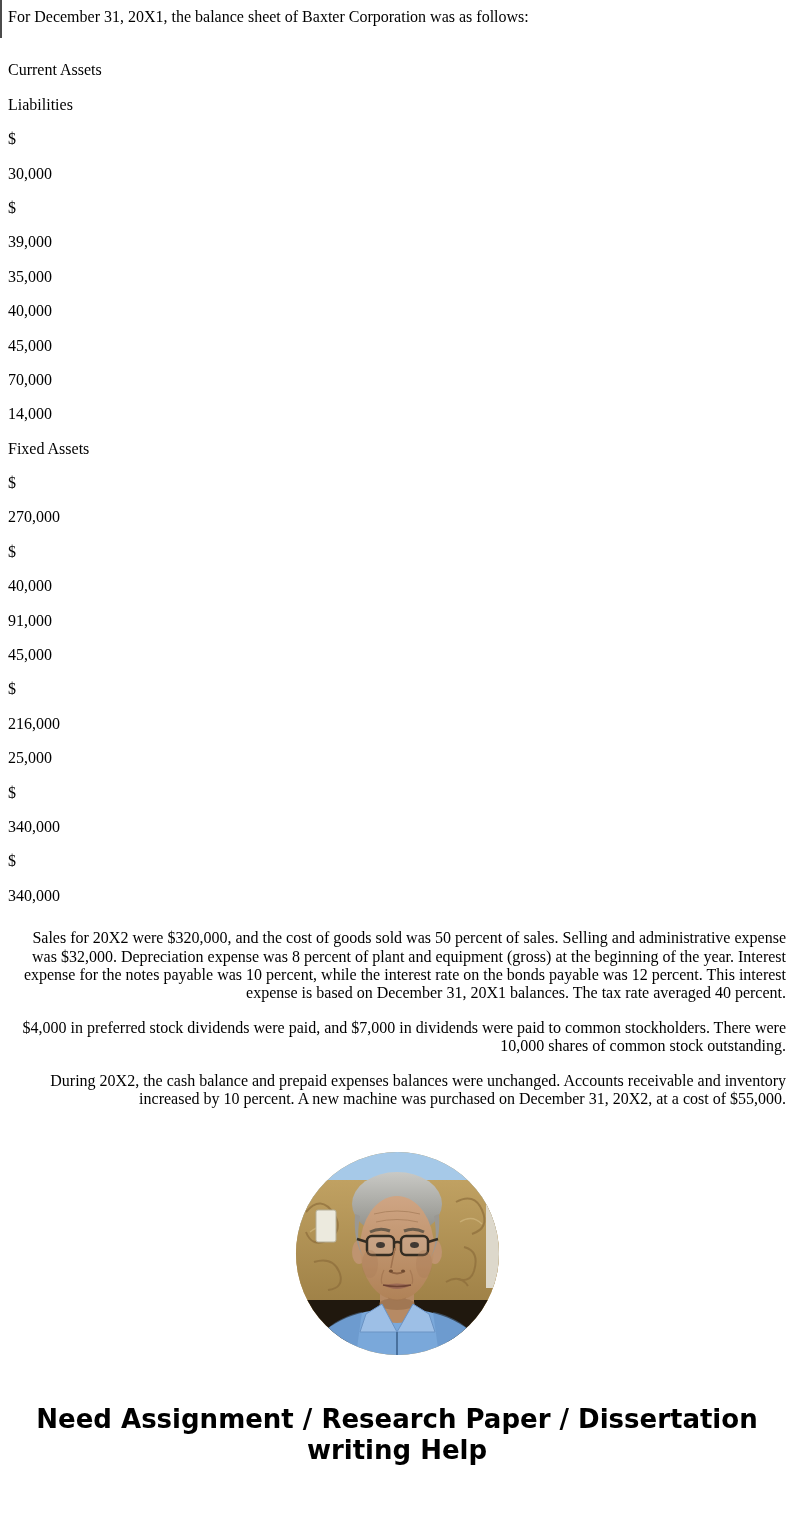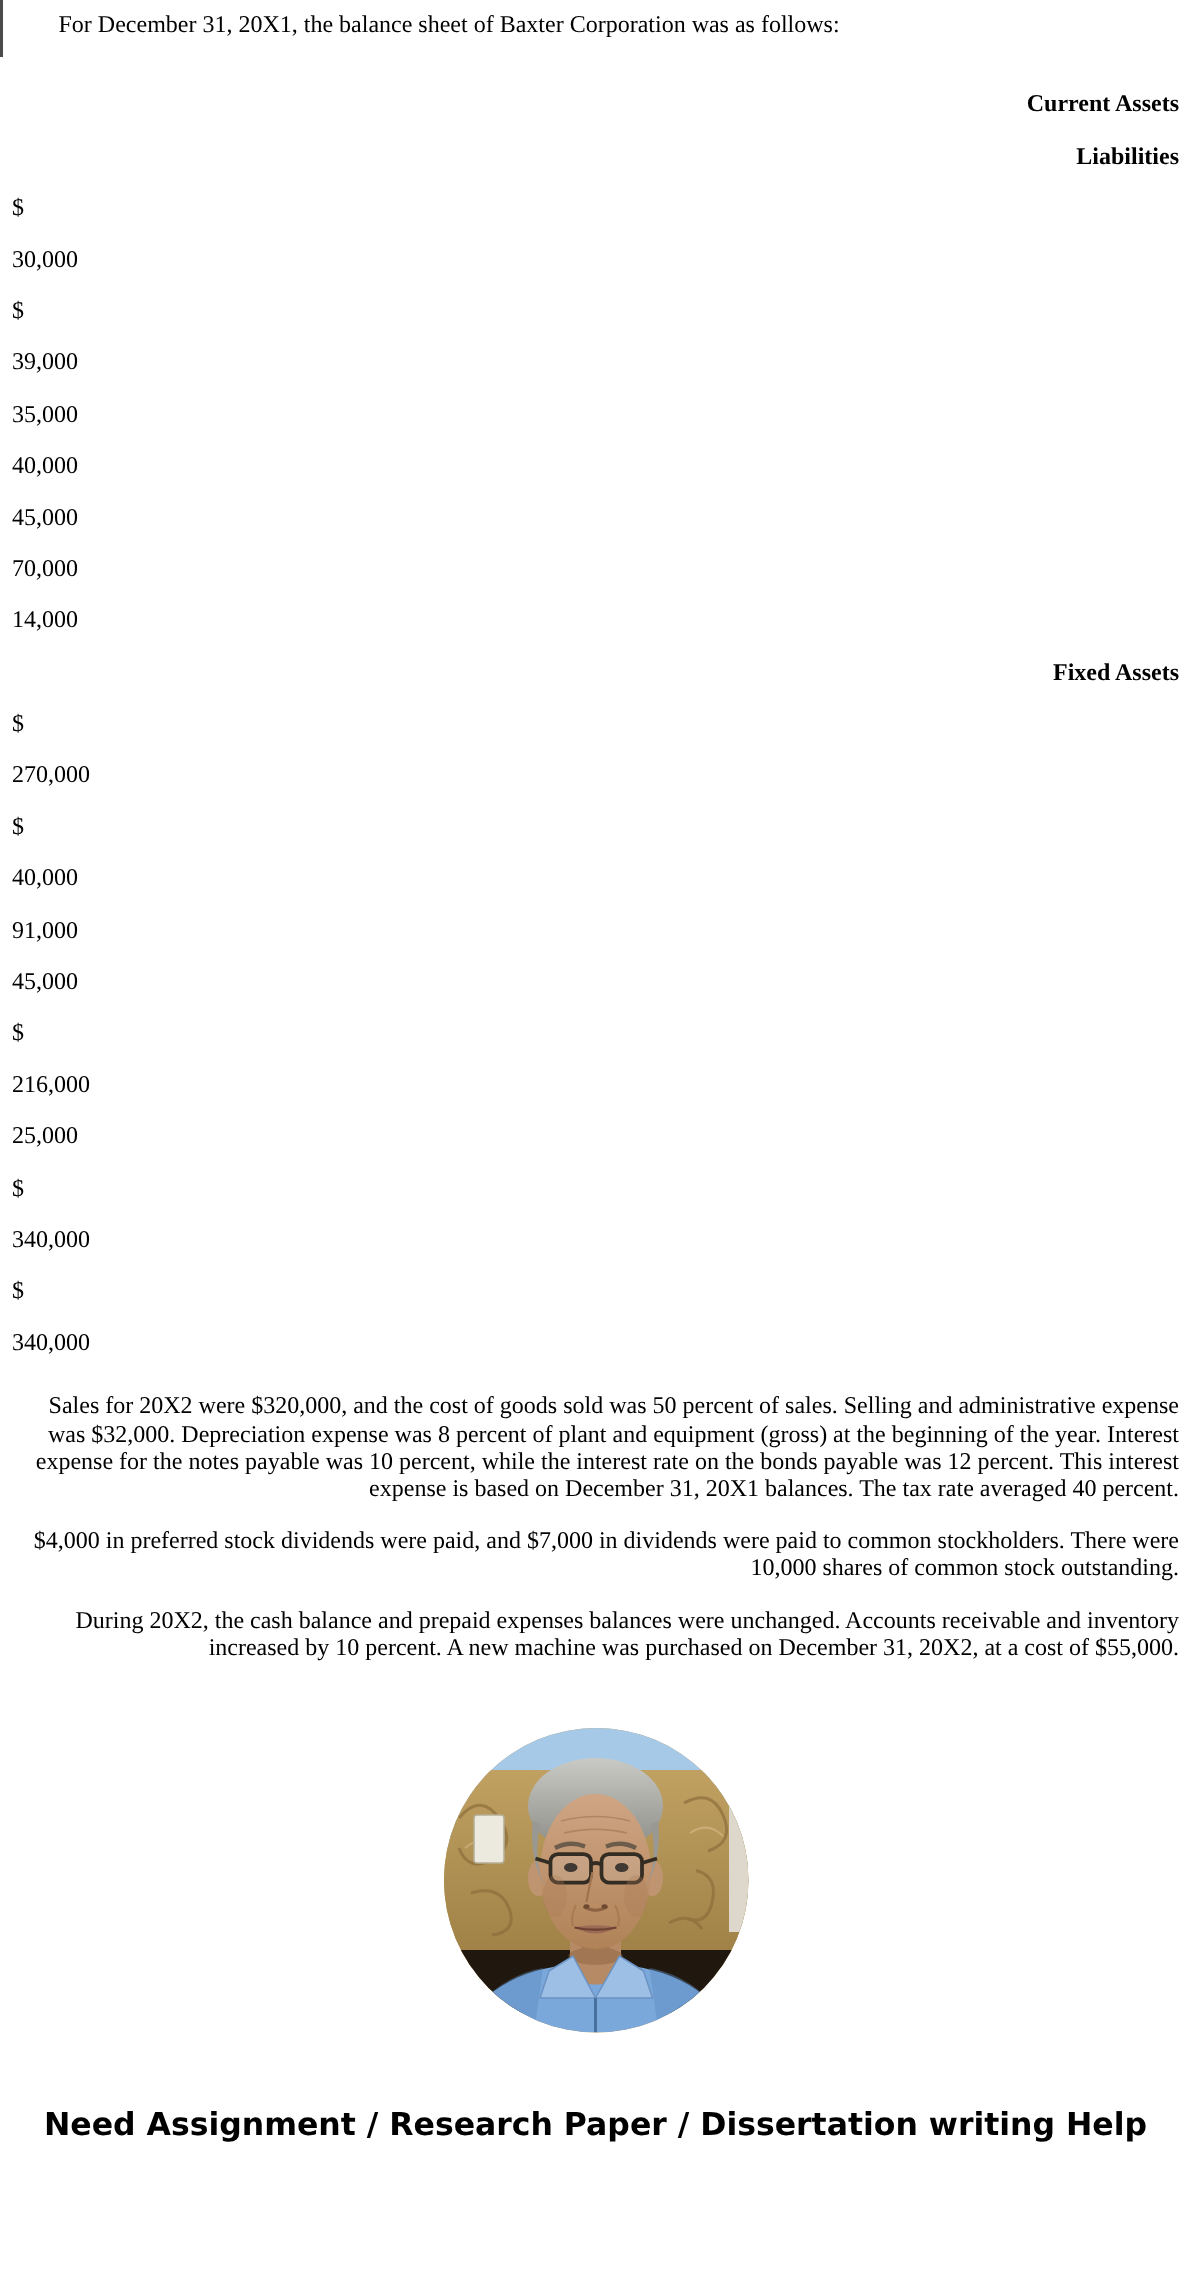--- a/index.html
+++ b/index.html
@@ -6,22 +6,22 @@
   body {
     margin: 8px;
     background: #ffffff;
     color: #000000;
     font-family: "Liberation Serif", serif;
     font-size: 16px;
     line-height: 1.15;
     width: 778px;
   }
   p { margin: 16px 0; }
-  .bold { font-weight: bold; text-align: right; }
-  .intro { margin-top: 0; margin-left: 31px; }
+  .bold { font-weight: normal; }
+  .intro { margin-top: 0; }
   .sec-gap { margin-top: 35px; }
   .para { text-align: right; }
   .para-first { margin-top: 24px; }
 
   .caret-mark {
     position: absolute;
     left: 0; top: 0;
     width: 2px; height: 38px;
     background: #4b4b4b;
   }
@@ -33,21 +33,21 @@
     overflow: hidden;
     background: #b3945a;
   }
   .portrait-wrap svg { display: block; }
 
   .footer {
     margin-top: 49px;
     text-align: center;
     font-family: "DejaVu Sans", "Liberation Sans", sans-serif;
     font-weight: 700;
-    font-size: 21px;
+    font-size: 26px;
     line-height: 1.17;
     color: #000;
   }
 </style>
 </head>
 <body>
 
 <div class="caret-mark"></div>
 
 <p class="intro">For December 31, 20X1, the balance sheet of Baxter Corporation was as follows:</p>

